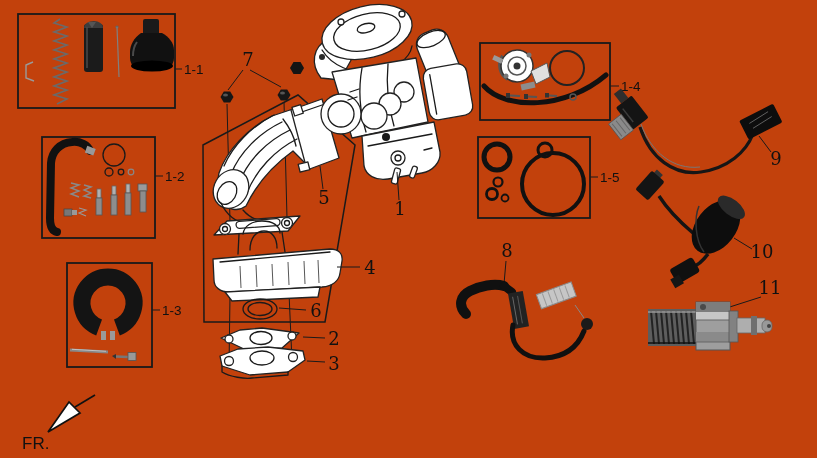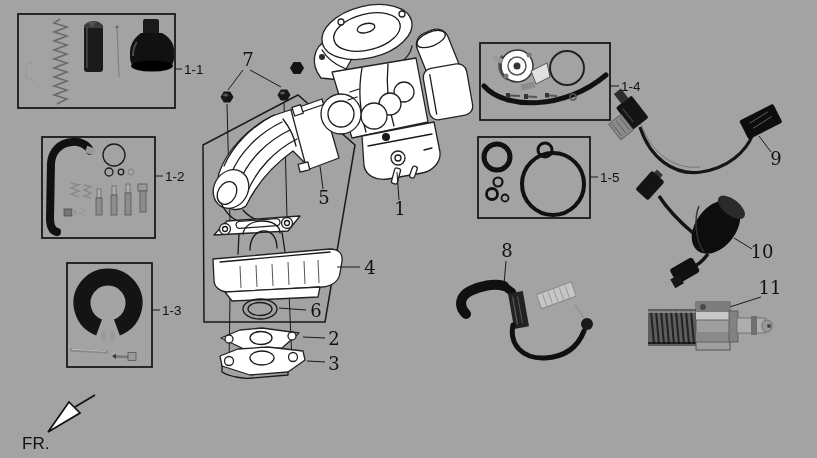--- a/index.html
+++ b/index.html
@@ -1,16 +1,16 @@
 <!DOCTYPE html>
 <html><head>
 <meta charset="utf-8">
 <style>
   html,body{margin:0;padding:0;background:#ffffff;}
-  .stage{position:relative;width:817px;height:458px;background:#a3a3a3;overflow:hidden;}
+  .stage{position:relative;width:817px;height:458px;background:#c2410c;overflow:hidden;}
   svg{display:block;}
   .box{fill:none;stroke:#1a1a1a;stroke-width:1.8;}
   .ln{fill:none;stroke:#1a1a1a;stroke-width:1.3;stroke-linecap:round;stroke-linejoin:round;}
   .wt{fill:#ffffff;stroke:#222222;stroke-width:1.3;stroke-linejoin:round;}
   .thin{fill:none;stroke:#1a1a1a;stroke-width:1;}
   .callout{font-family:"DejaVu Serif",serif;font-size:18px;fill:#111;}
   .kit{font-family:"Liberation Sans",sans-serif;font-size:13.5px;fill:#111;}
   .fr{font-family:"Liberation Sans",sans-serif;font-size:17px;fill:#111;}
 </style>
 </head>

